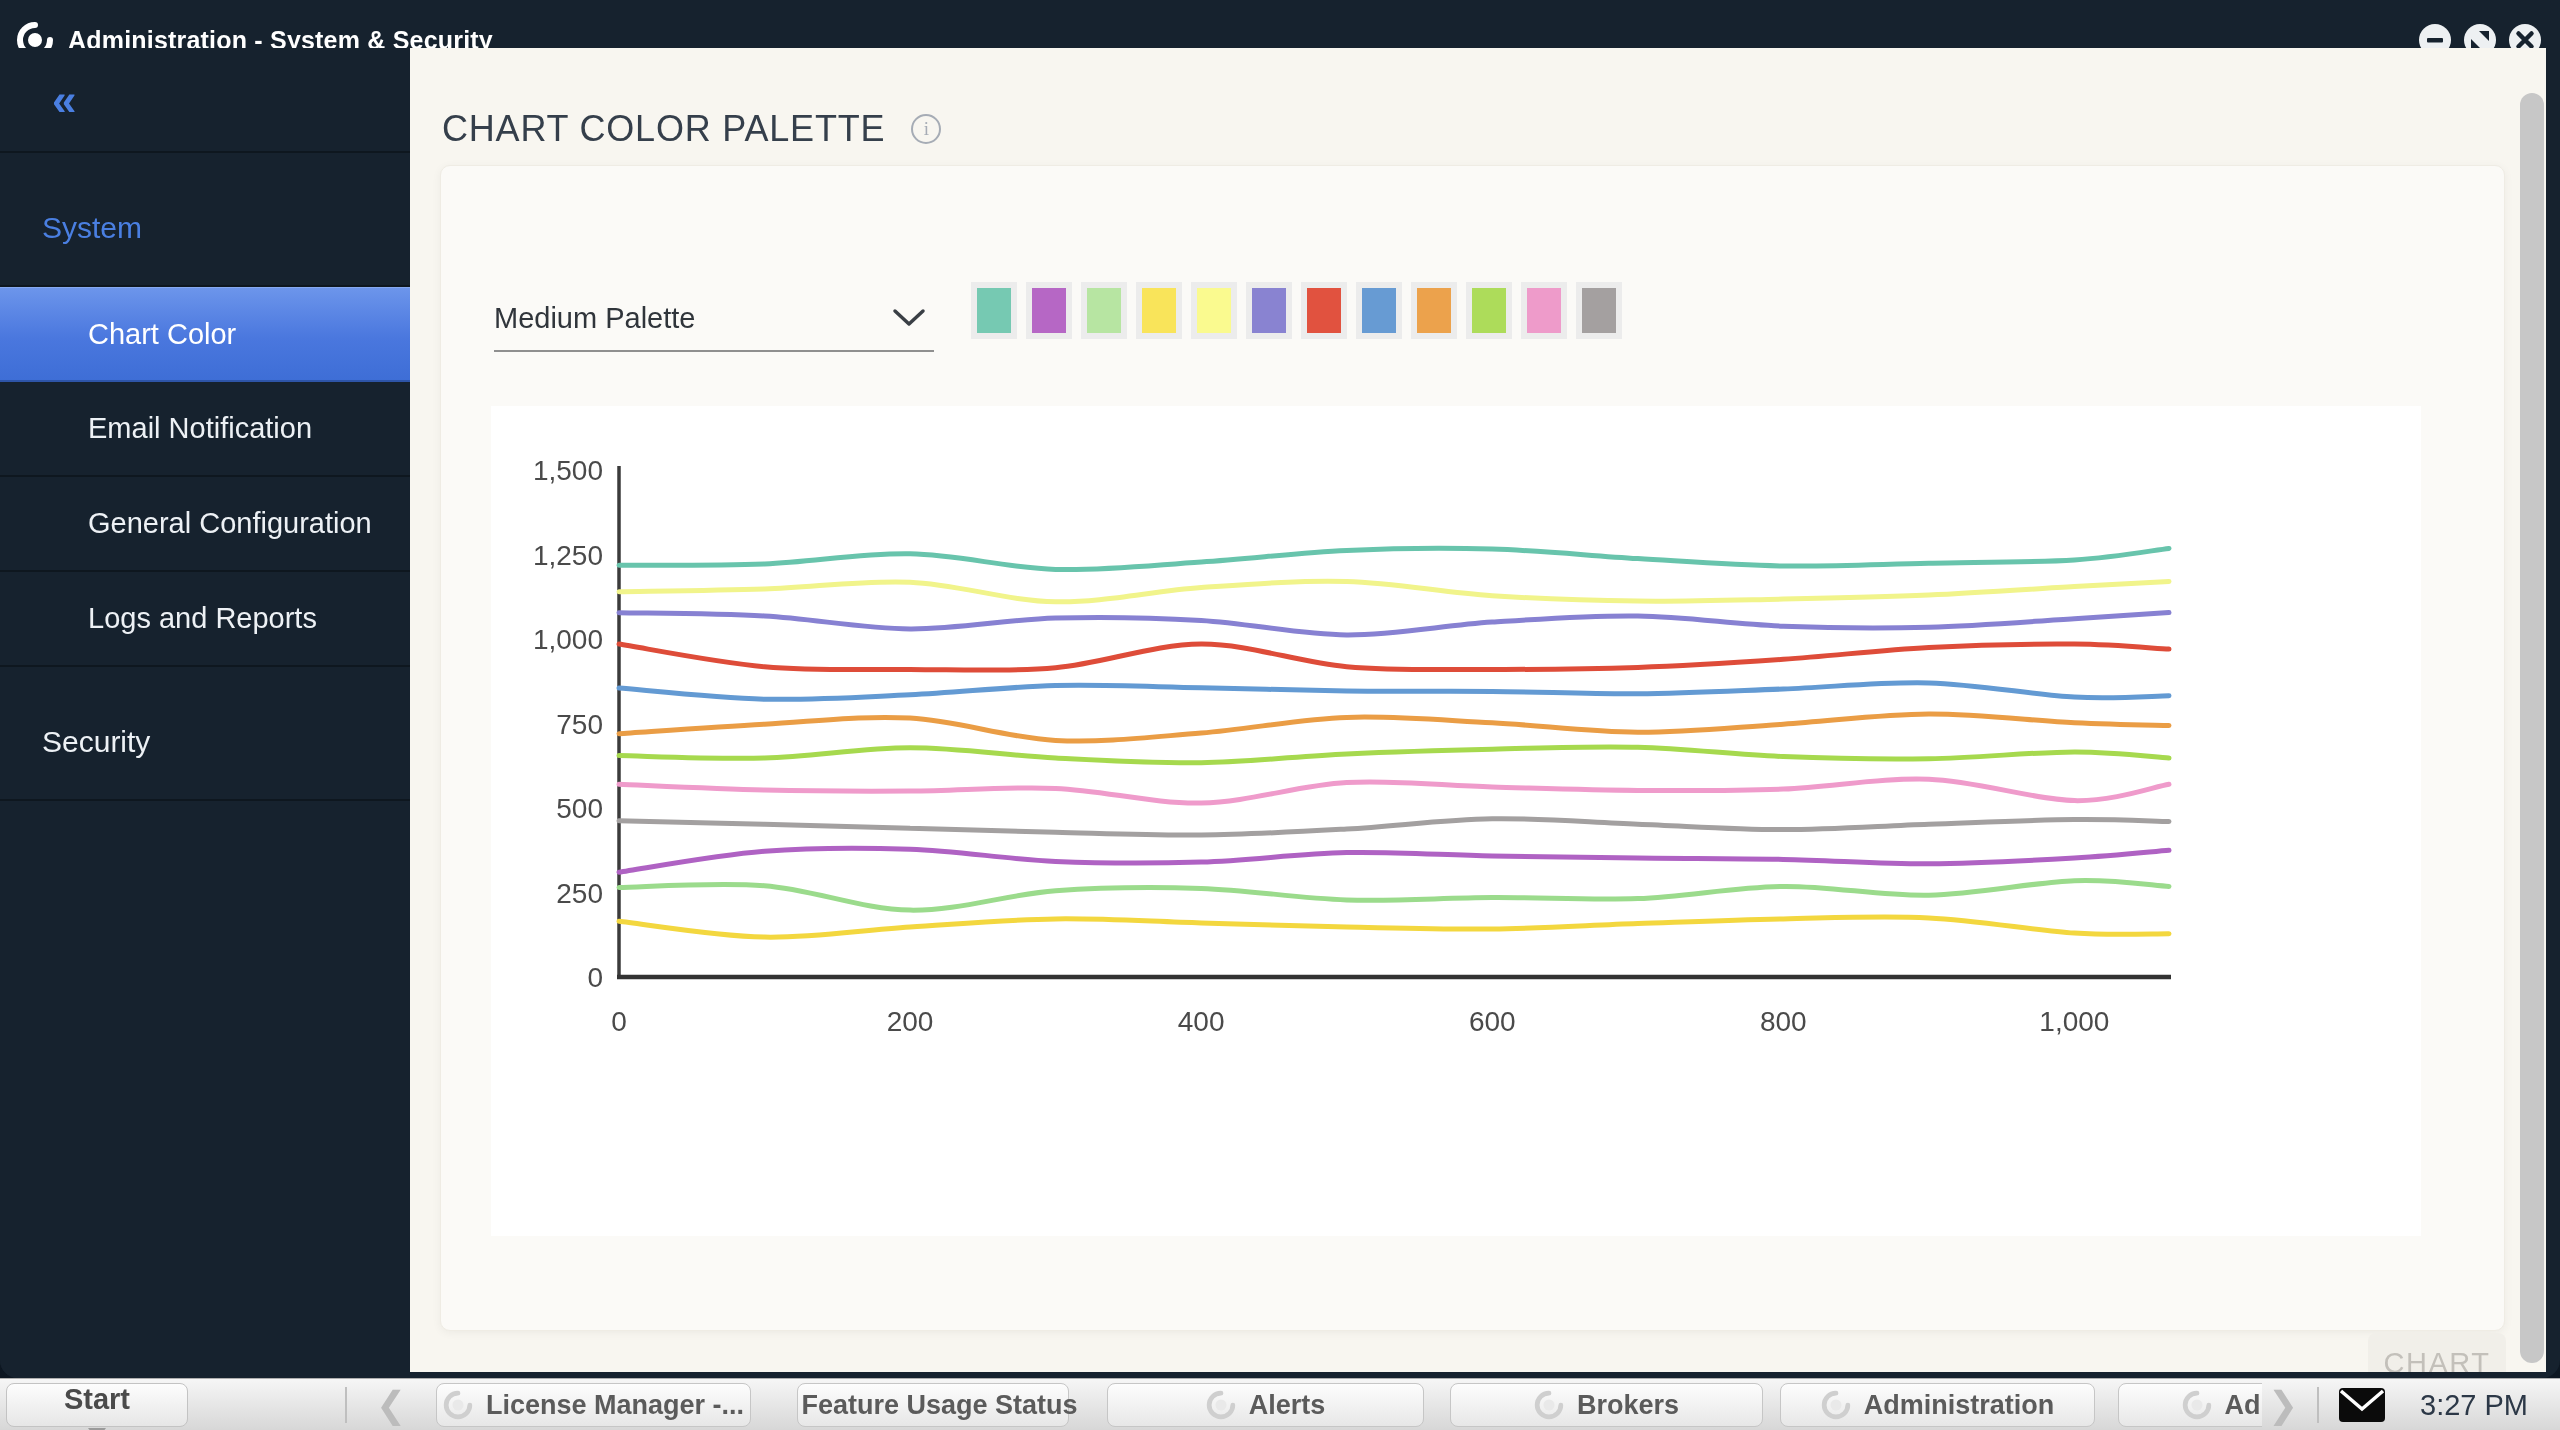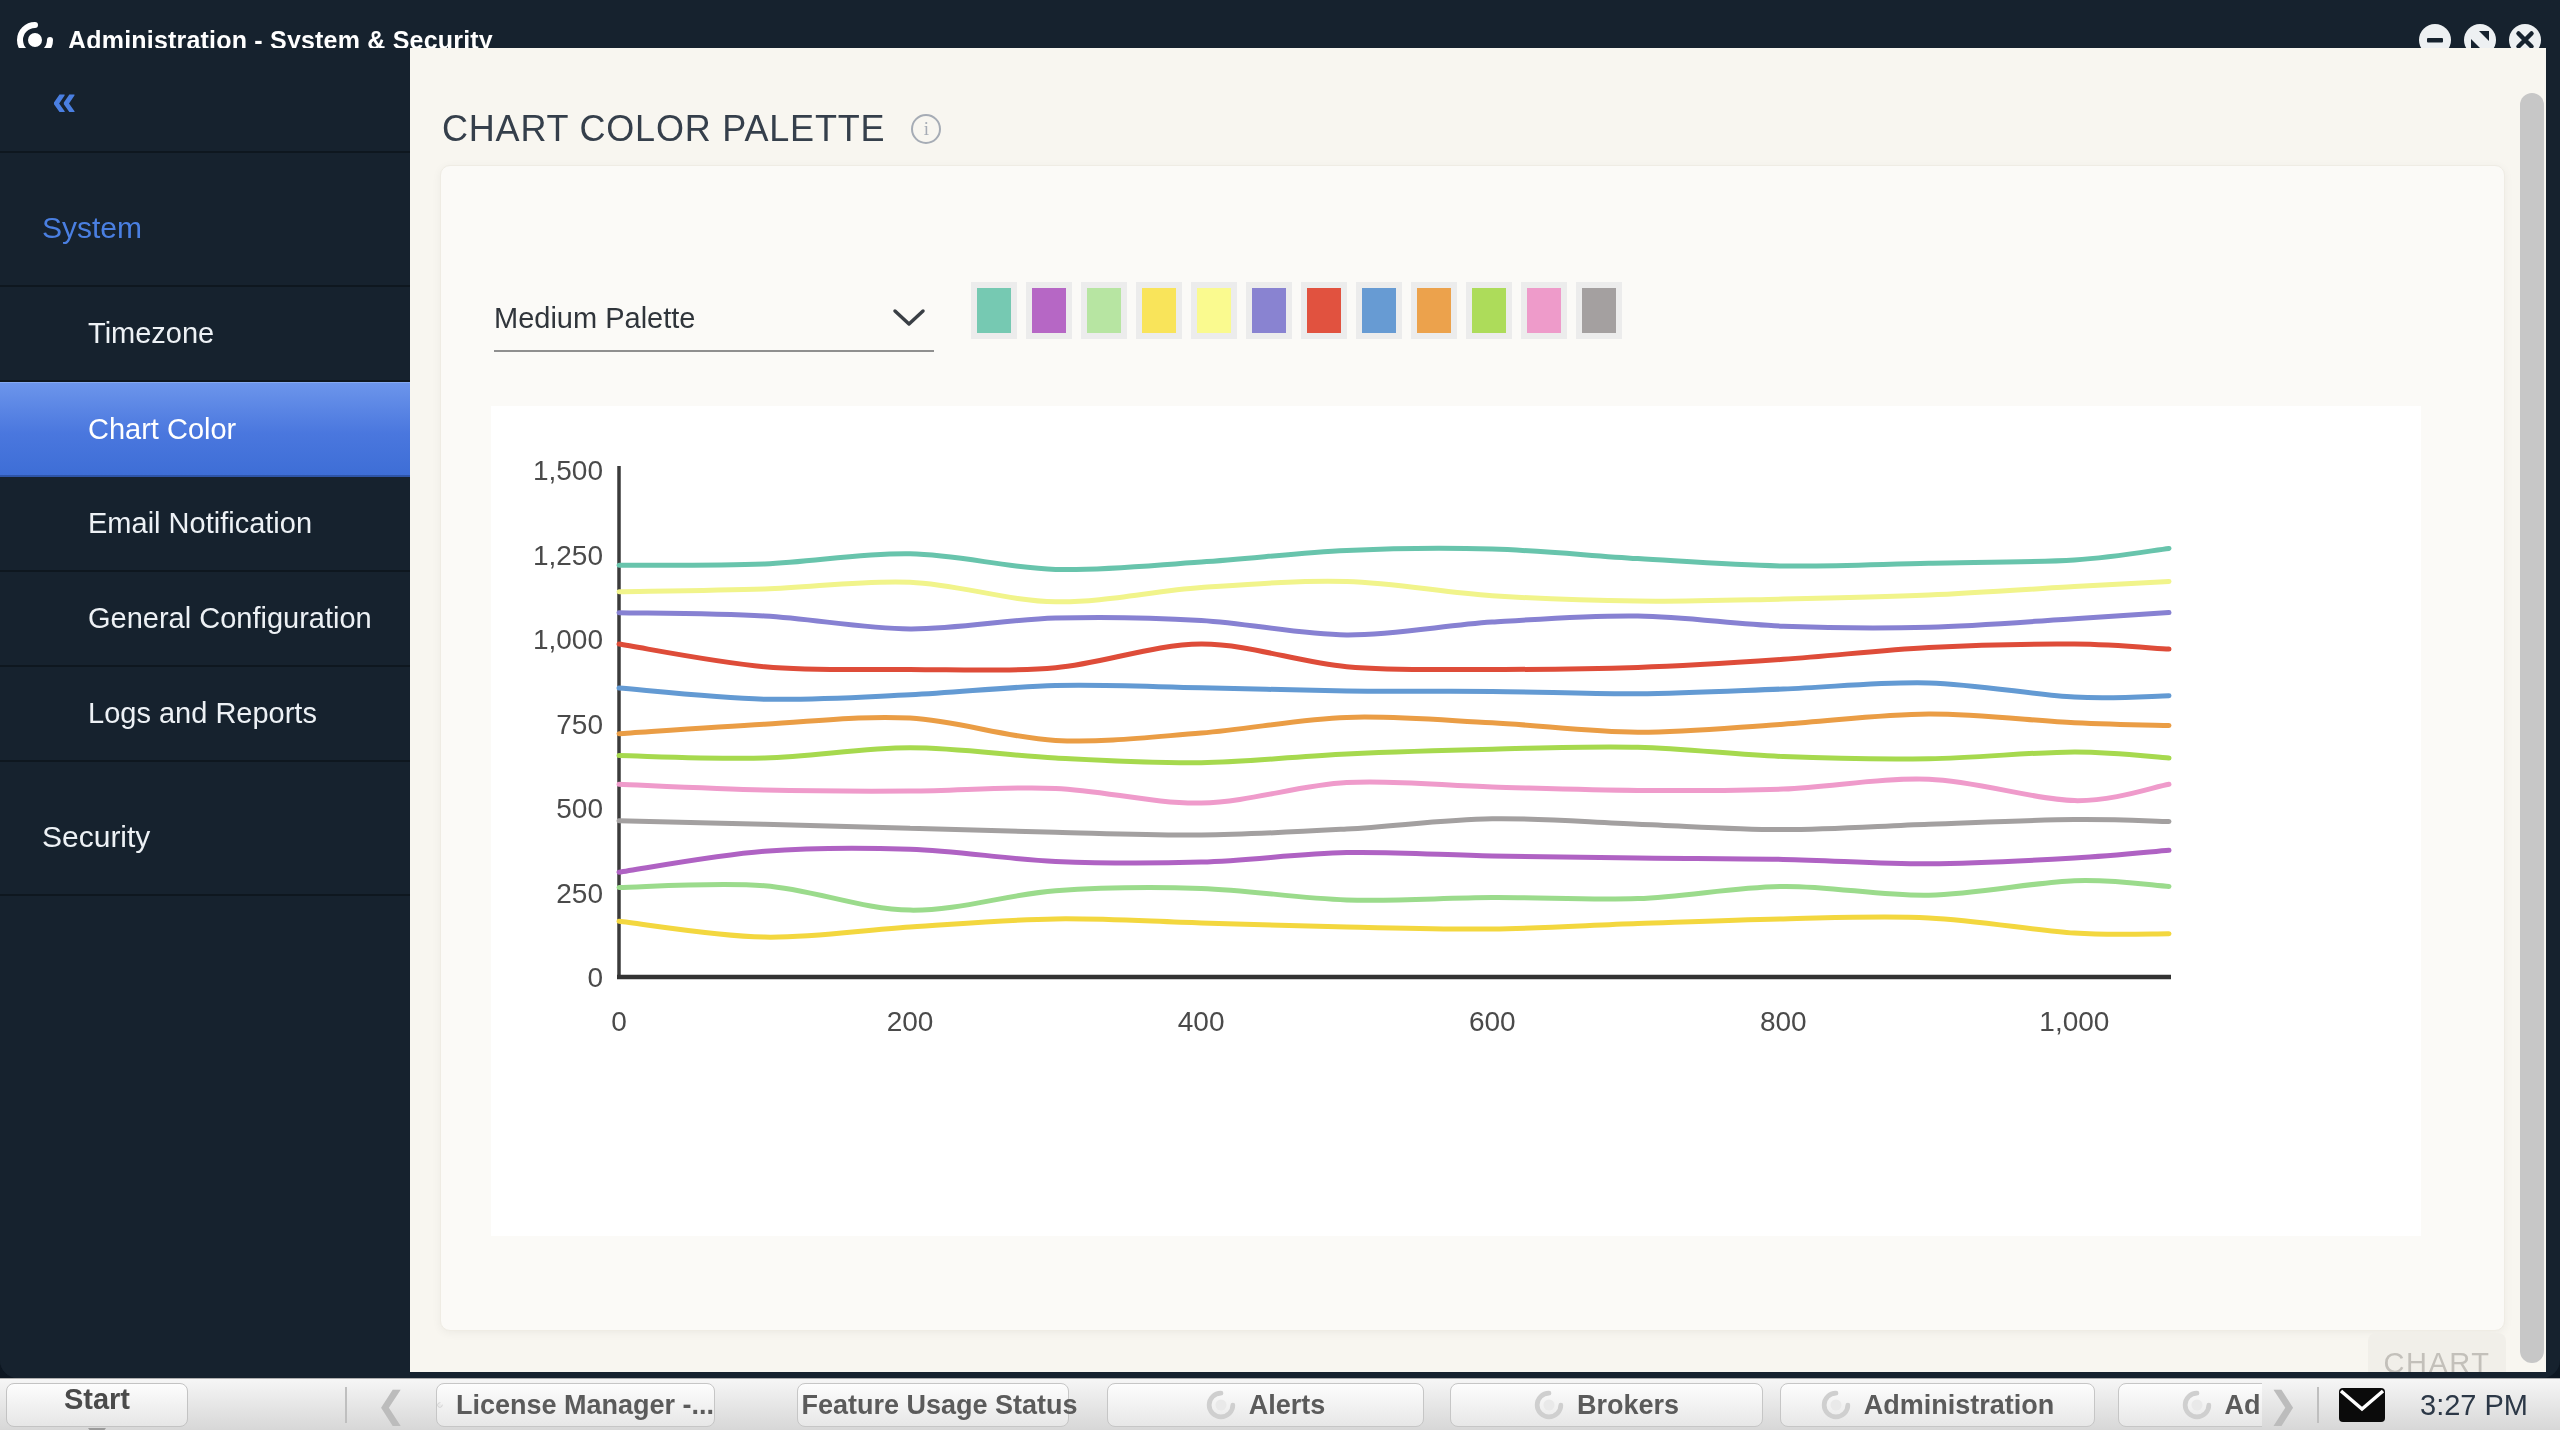--- a/index.html
+++ b/index.html
@@ -86,23 +86,20 @@
     </div>
   </div>
 
   <aside class="sidebar">
     <div class="collapse-row">
       <span class="collapse-glyph">«</span>
     </div>
     <nav id="sidebar-nav">
         <div class="nav-row category accent">
           <span>System</span>
-        </div>
-        <div class="nav-row sub">
-          <span>Timezone</span>
         </div>
         <div class="nav-row sub selected">
           <span>Chart Color</span>
         </div>
         <div class="nav-row sub">
           <span>Email Notification</span>
         </div>
         <div class="nav-row sub">
           <span>General Configuration</span>
         </div>
@@ -215,21 +212,21 @@
       <circle cx="19" cy="19" r="7" fill="#3D85E0"></circle>
     </svg>
     <span class="start-label">Start</span>
     <span class="caret-down"></span>
   </div>
 
   <div class="tb-divider" style="left:345px;"></div>
   <span class="tb-chevron" style="left:376px;">❮</span>
 
   <div class="task-strip" id="task-strip">
-      <div class="task-btn" style="left: 16px; width: 279px;">
+      <div class="task-btn" style="left: 16px; width: 315px;">
         <svg width="30" height="30" viewBox="0 0 38 38">
           <path d="M19 4 A15 15 0 1 0 34 19" fill="none" stroke="#CFCFCF" stroke-width="6" stroke-linecap="round"></path>
           <circle cx="19" cy="19" r="7" fill="#E9E9E9"></circle>
         </svg>
         <span class="task-label">License Manager -...</span>
       </div>
       <div class="task-btn" style="left: 377px; width: 272px;">
         <svg width="30" height="30" viewBox="0 0 38 38">
           <path d="M19 4 A15 15 0 1 0 34 19" fill="none" stroke="#CFCFCF" stroke-width="6" stroke-linecap="round"></path>
           <circle cx="19" cy="19" r="7" fill="#E9E9E9"></circle>

